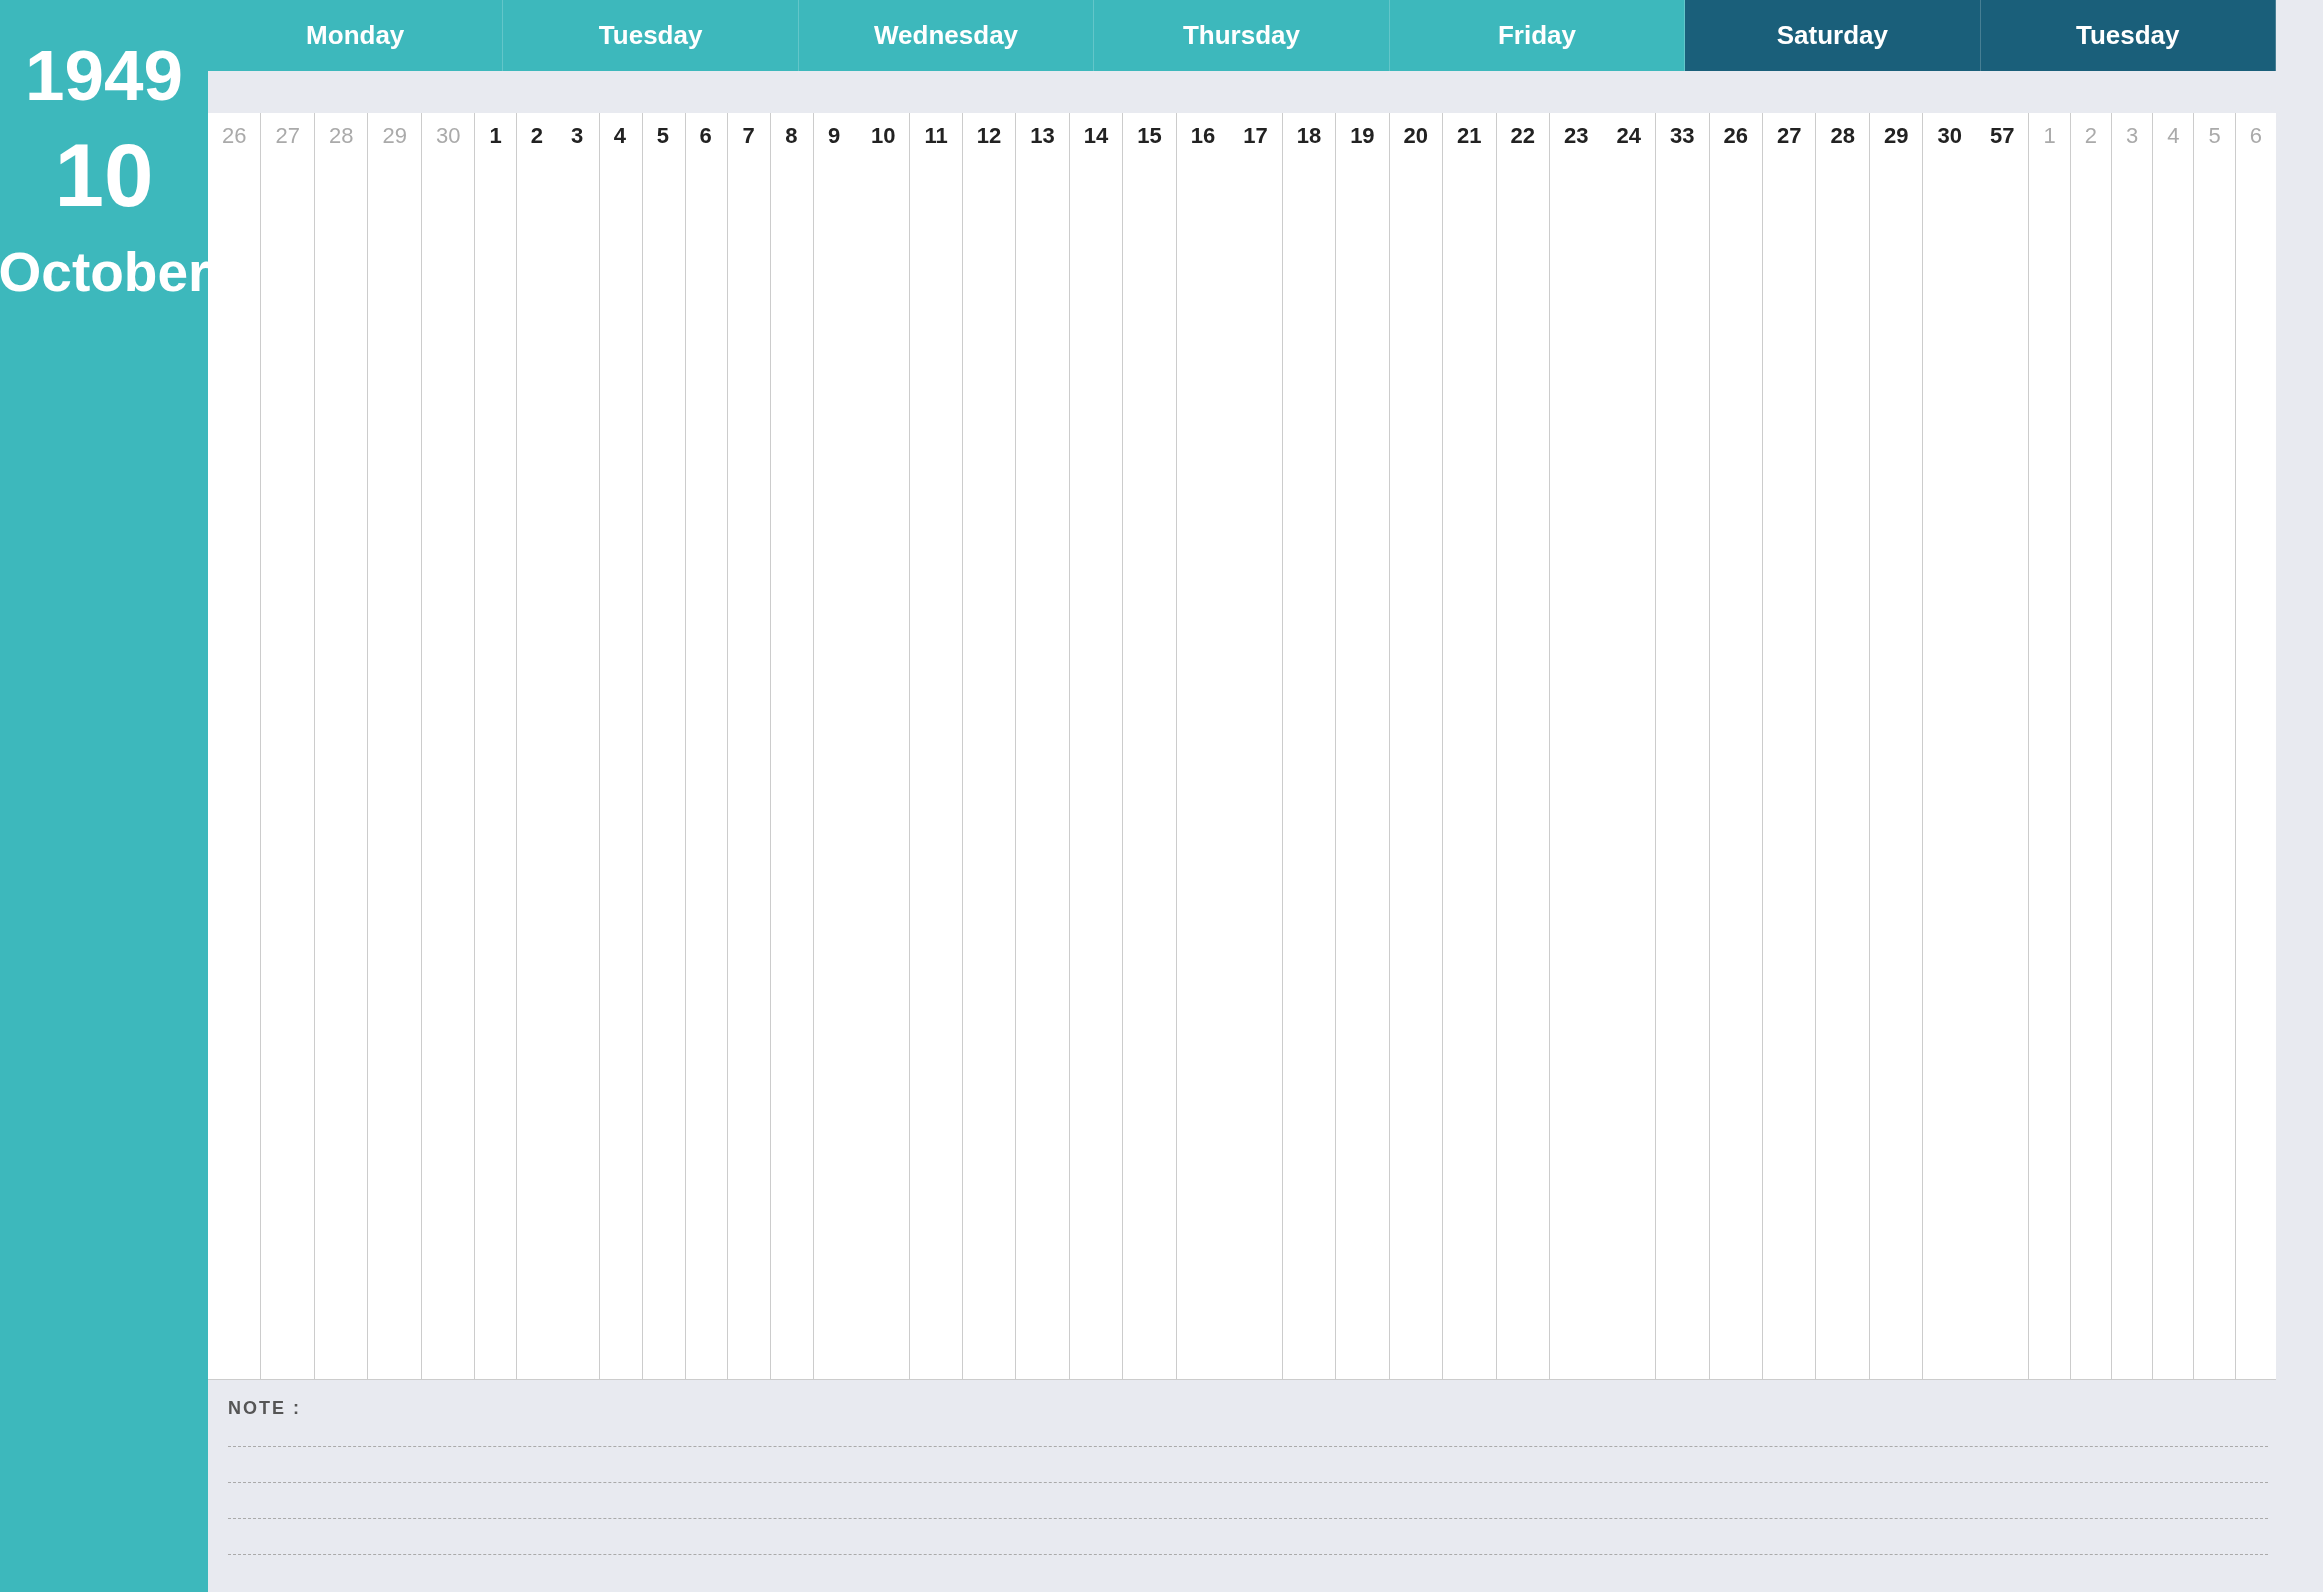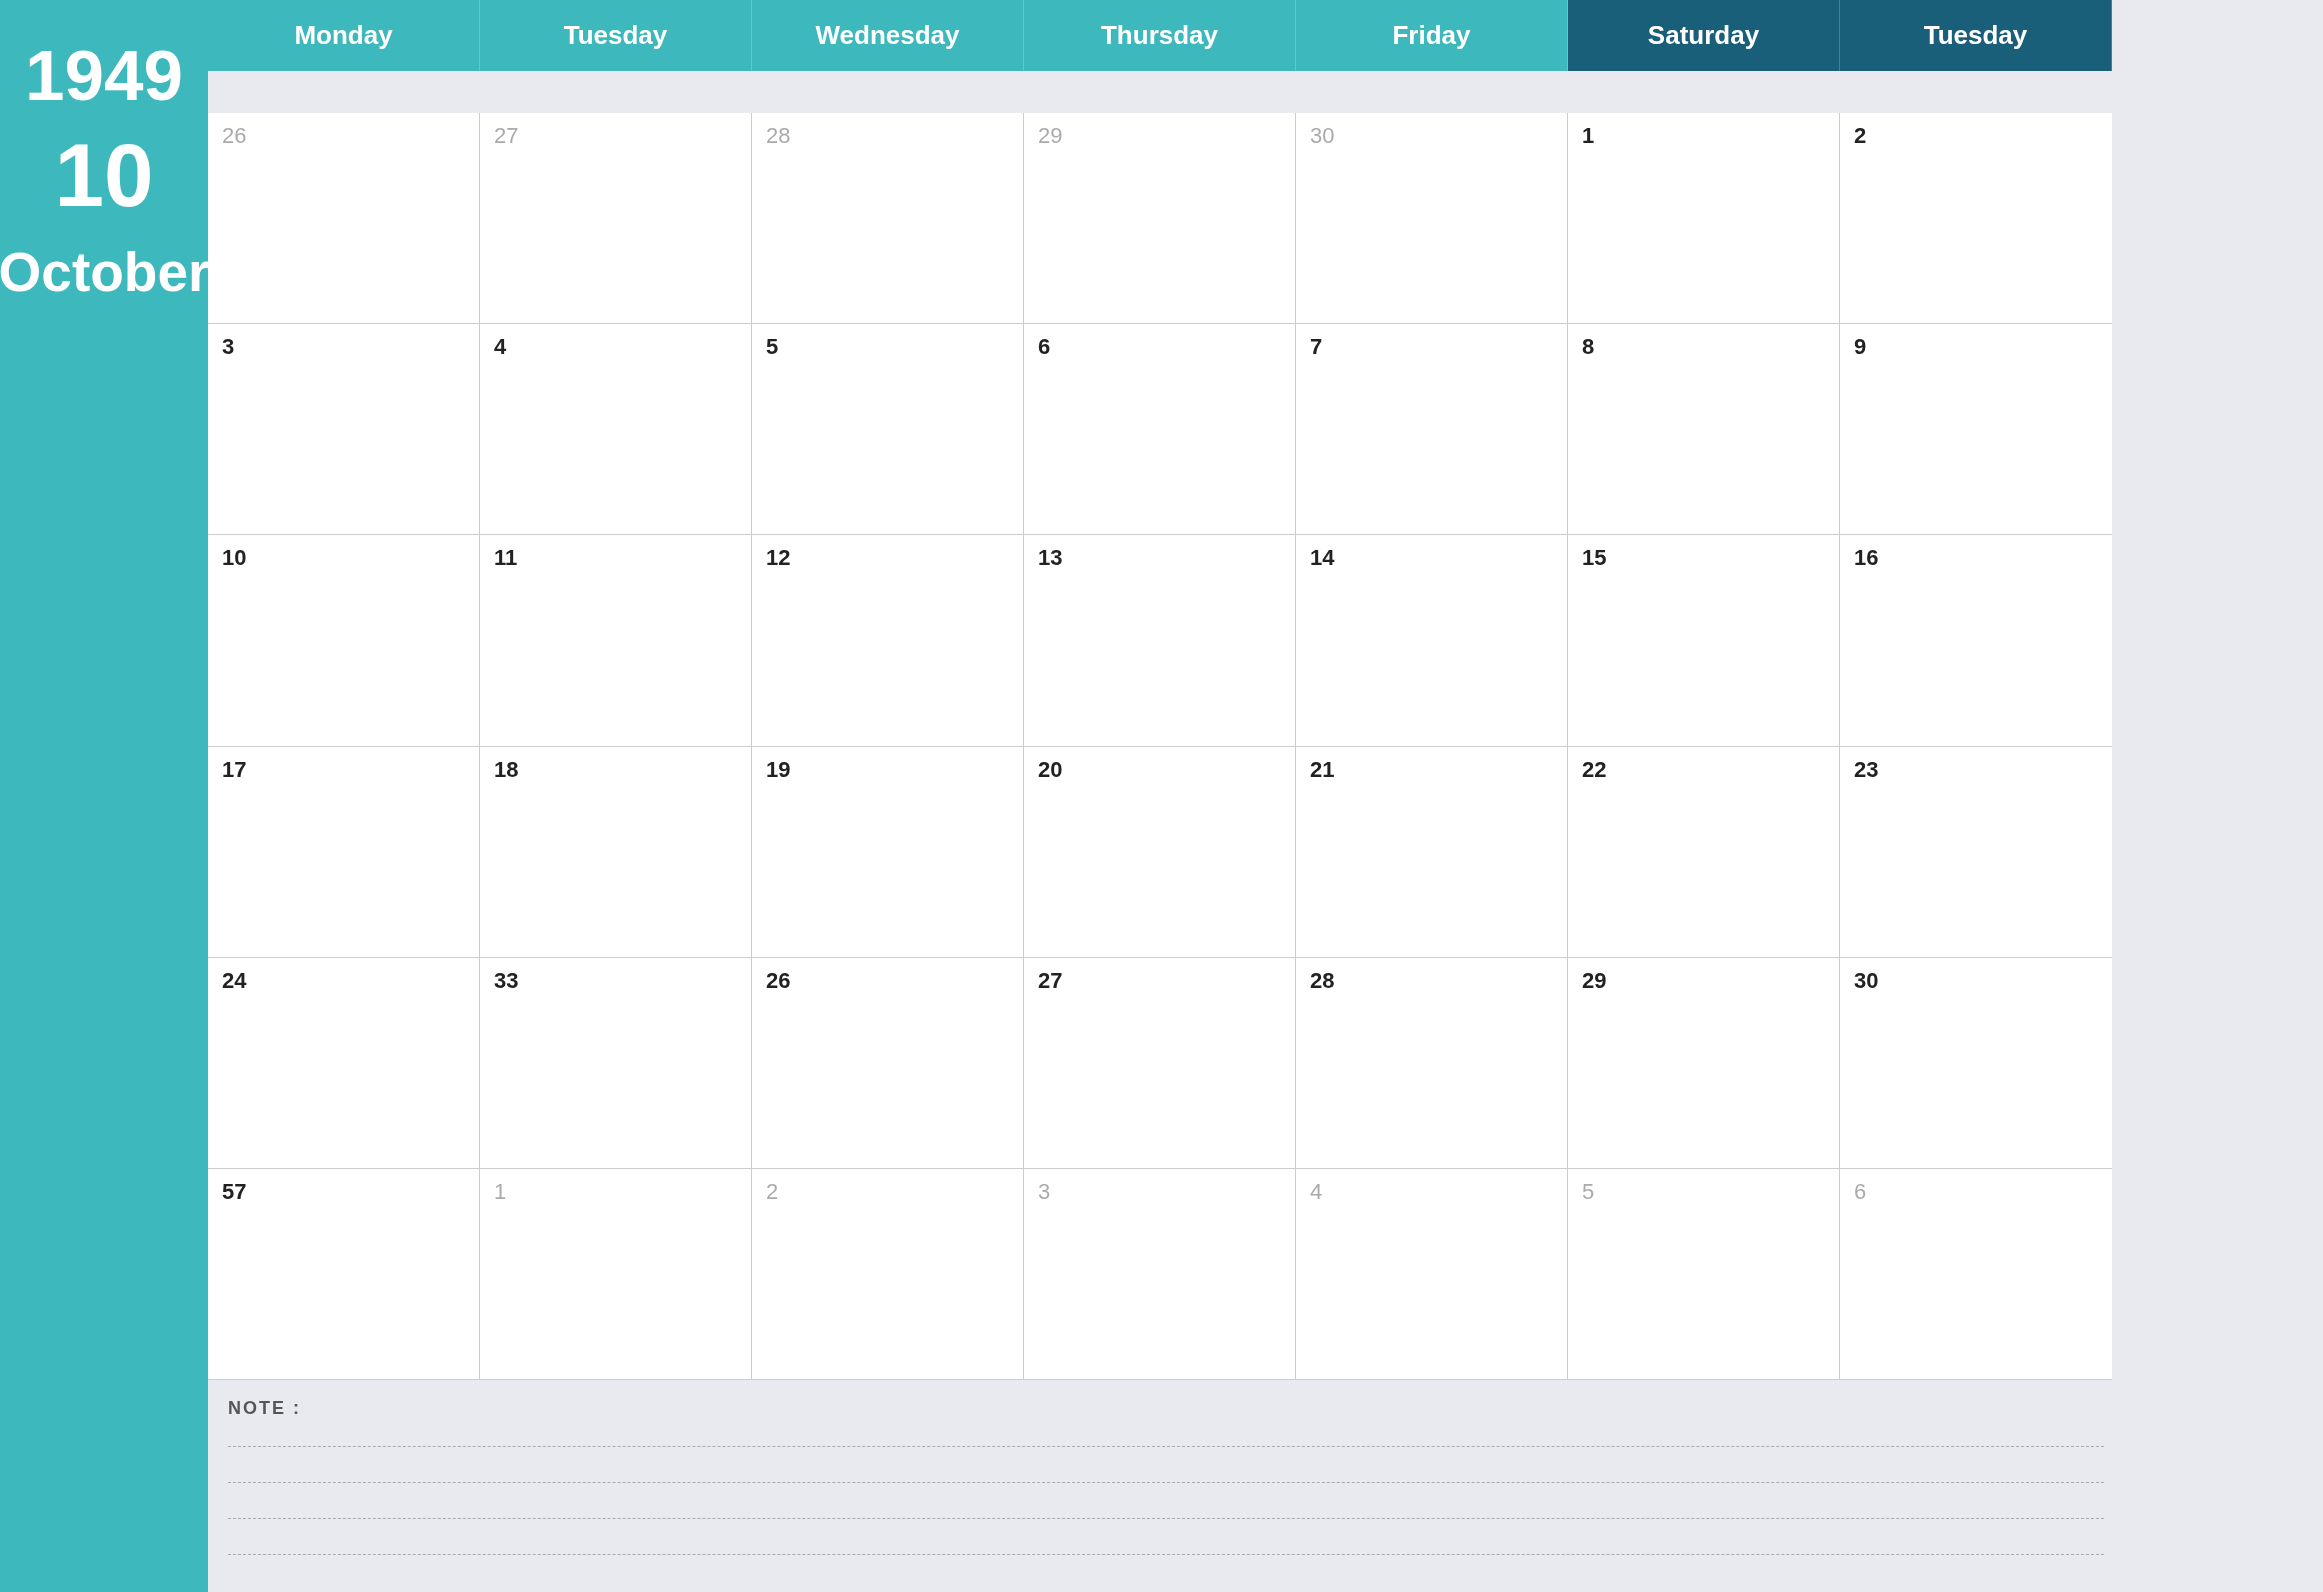--- a/index.html
+++ b/index.html
@@ -10,21 +10,21 @@
 
     body {
       font-family: 'Arial', sans-serif;
       background: #e8eaf0;
       width: 2324px;
       min-height: 1593px;
     }
 
     .calendar-container {
       display: flex;
-      width: 2112px;
+      width: 2276px;
       min-height: 1593px;
       background: #3b82f6;
     }
 
     .sidebar {
       width: 208px;
       background: #3db8bc;
       display: flex;
       flex-direction: column;
       align-items: center;
@@ -89,21 +89,21 @@
     .day-header.saturday {
       background: #1a5f7a;
       text-align: center;
     }
     .day-header.sunday {
       background: #1a5f7a;
     }
 
     .weeks-container {
       display: flex;
-      flex-direction: column;
+      flex-direction: row;
       flex: 1;
       background: white;
     }
 
     .week-row {
       display: grid;
       grid-template-columns: repeat(7, 1fr);
       flex: 1;
       border-bottom: 1px solid #ccc;
     }

